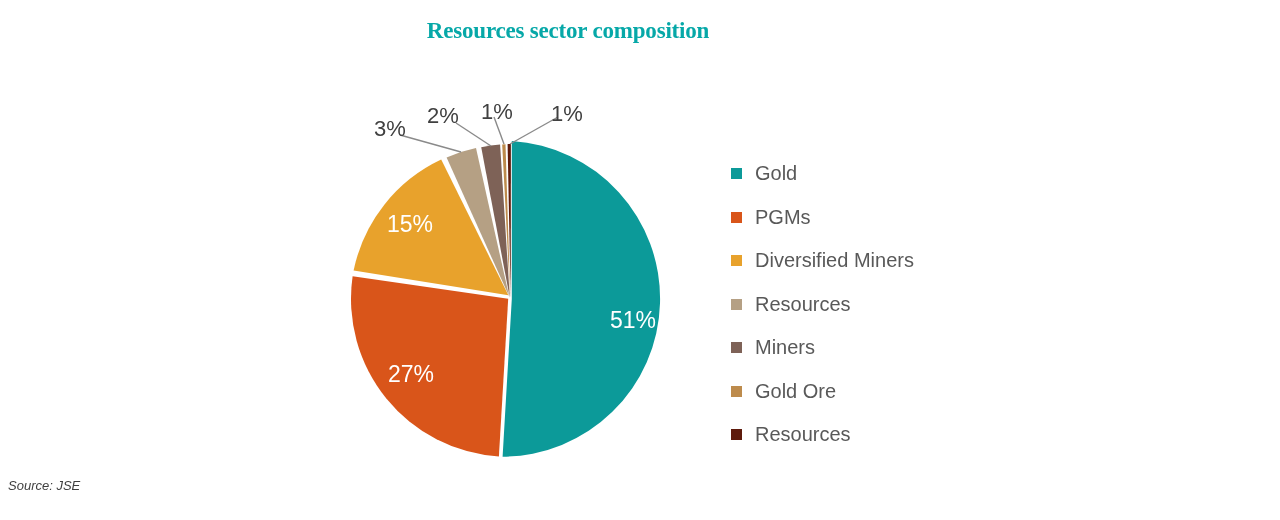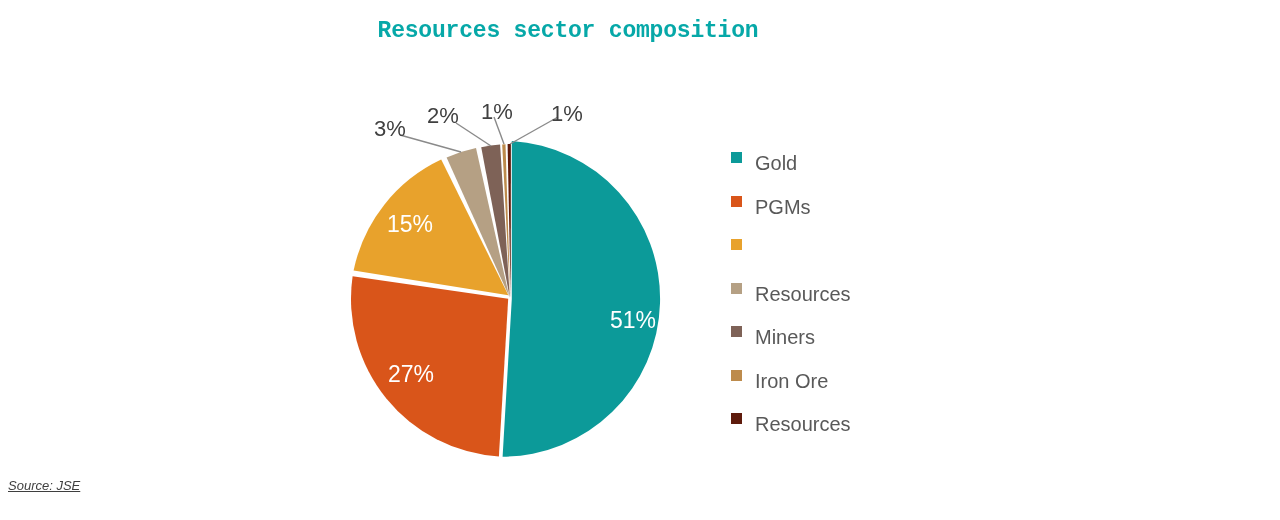--- a/index.html
+++ b/index.html
@@ -20,21 +20,21 @@
     top: 0;
     width: 1280px;
     height: 520px;
   }
   .chart-title {
     position: absolute;
     left: 0;
     top: 18px;
     width: 1136px;
     text-align: center;
-    font-family: Liberation Mono, monospace;
+    font-family: Liberation Serif, serif;
     font-size: 23px;
     font-weight: bold;
     letter-spacing: -0.2px;
     color: #06A8A8;
     white-space: nowrap;
   }
   .pie-area {
     position: absolute;
     left: 330px;
     top: 90px;
@@ -60,20 +60,21 @@
     fill: none;
   }
   .legend {
     position: absolute;
     left: 731px;
     top: 152px;
     width: 300px;
   }
   .legend-item {
     display: flex;
+    align-items: center;
     height: 43.5px;
   }
   .legend-swatch {
     width: 11px;
     height: 11px;
     flex: 0 0 11px;
     margin-right: 13px;
   }
   .legend-label {
     font-family: "Liberation Sans", sans-serif;
@@ -82,21 +83,20 @@
     white-space: nowrap;
   }
   .source-note {
     position: absolute;
     left: 8px;
     top: 478px;
     font-family: "Liberation Sans", sans-serif;
     font-style: italic;
     font-size: 13px;
     color: #3f3f3f;
-    text-decoration: underline;
   }
 </style>
 </head>
 <body>
 
 <div id="chart-root">
 
   <div class="chart-title">Resources sector composition</div>
 
   <div class="pie-area">
@@ -134,32 +134,33 @@
     <div class="legend-item">
       <span class="legend-swatch" style="background:#0C9A99"></span>
       <span class="legend-label">Gold</span>
     </div>
     <div class="legend-item">
       <span class="legend-swatch" style="background:#D9551A"></span>
       <span class="legend-label">PGMs</span>
     </div>
     <div class="legend-item">
       <span class="legend-swatch" style="background:#E8A22C"></span>
+      <span class="legend-label">Diversified Miners</span>
     </div>
     <div class="legend-item">
       <span class="legend-swatch" style="background:#B5A084"></span>
       <span class="legend-label">Resources</span>
     </div>
     <div class="legend-item">
       <span class="legend-swatch" style="background:#7E6257"></span>
       <span class="legend-label">Miners</span>
     </div>
     <div class="legend-item">
       <span class="legend-swatch" style="background:#BD8B4C"></span>
-      <span class="legend-label">Iron Ore</span>
+      <span class="legend-label">Gold Ore</span>
     </div>
     <div class="legend-item">
       <span class="legend-swatch" style="background:#5E1B0C"></span>
       <span class="legend-label">Resources</span>
     </div>
   </div>
 
   <div class="source-note">Source: JSE</div>
 
 </div>

